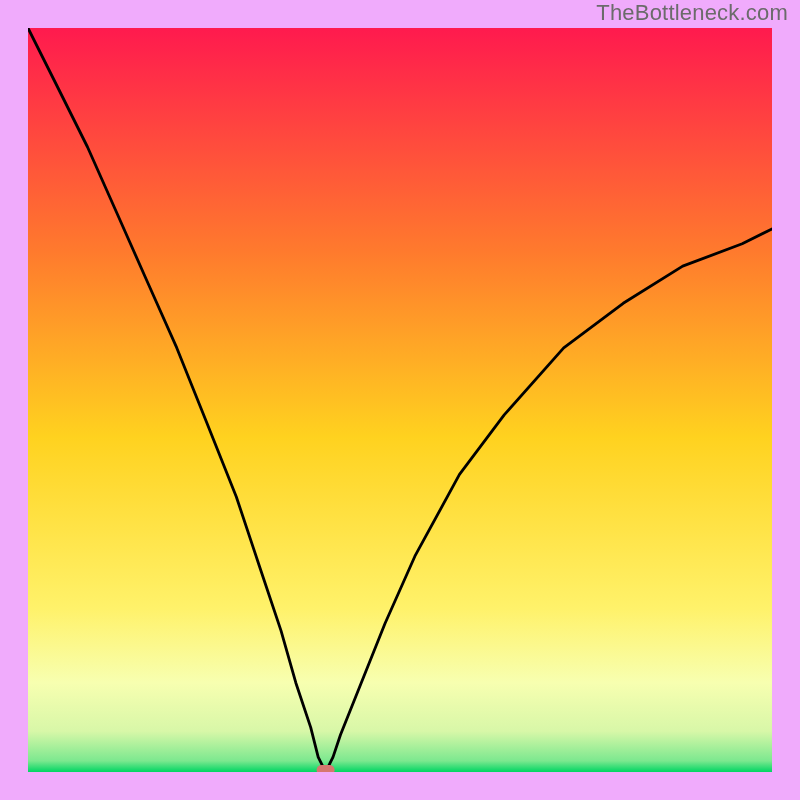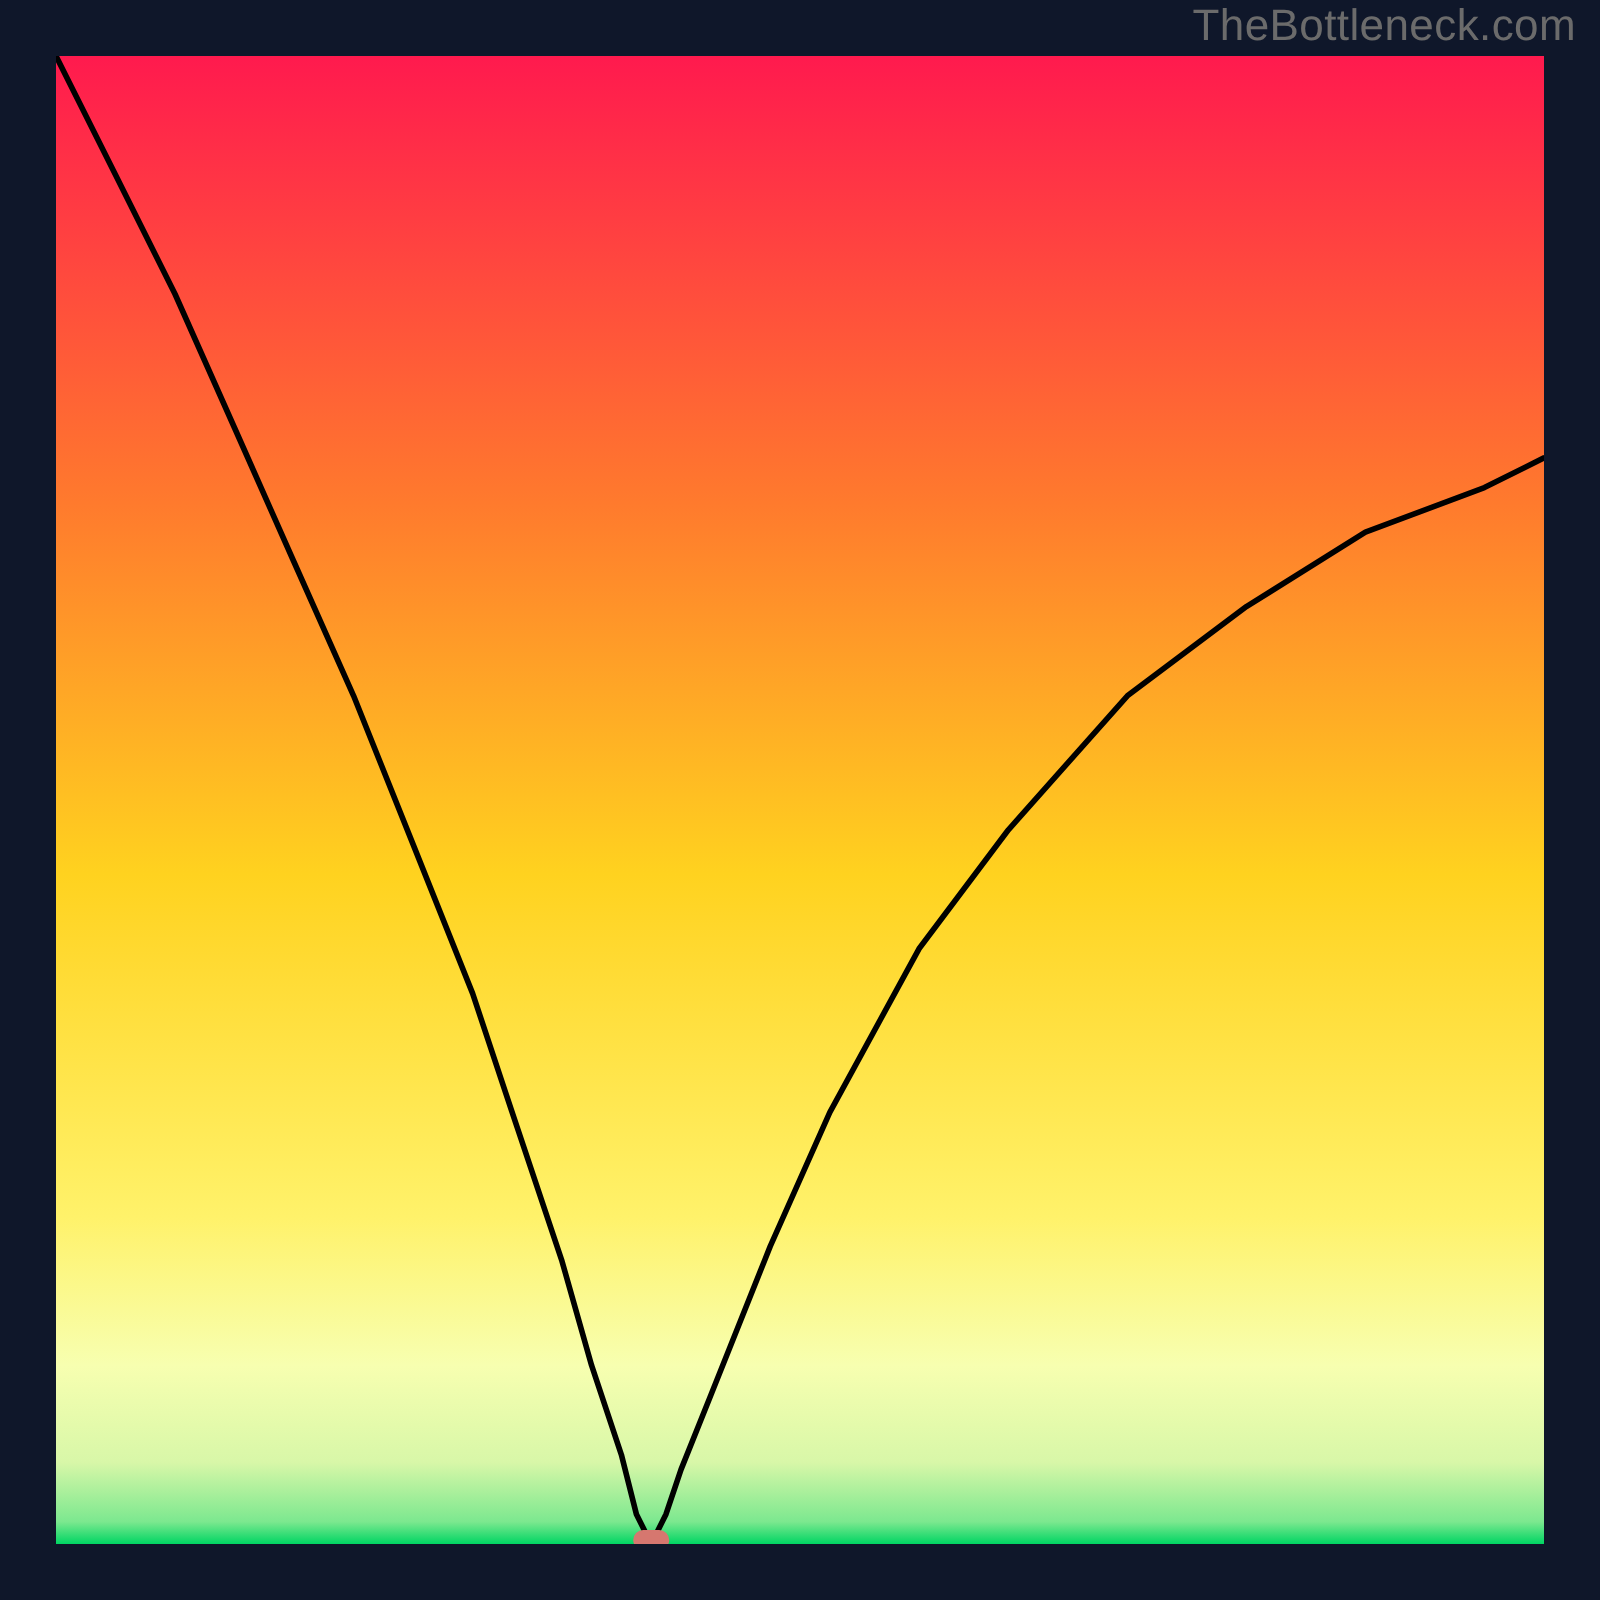--- a/index.html
+++ b/index.html
@@ -8,21 +8,21 @@
     width: 800px;
     height: 800px;
     background: #000;
     font-family: Arial, Helvetica, sans-serif;
     overflow: hidden;
   }
   .frame {
     position: relative;
     width: 800px;
     height: 800px;
-    background: #0f172a;
+    background: #f0abfc;
   }
   .watermark {
     position: absolute;
     top: 0;
     right: 12px;
     color: #6b6b6b;
     font-size: 22px;
     font-weight: 500;
     letter-spacing: 0.2px;
     z-index: 10;

